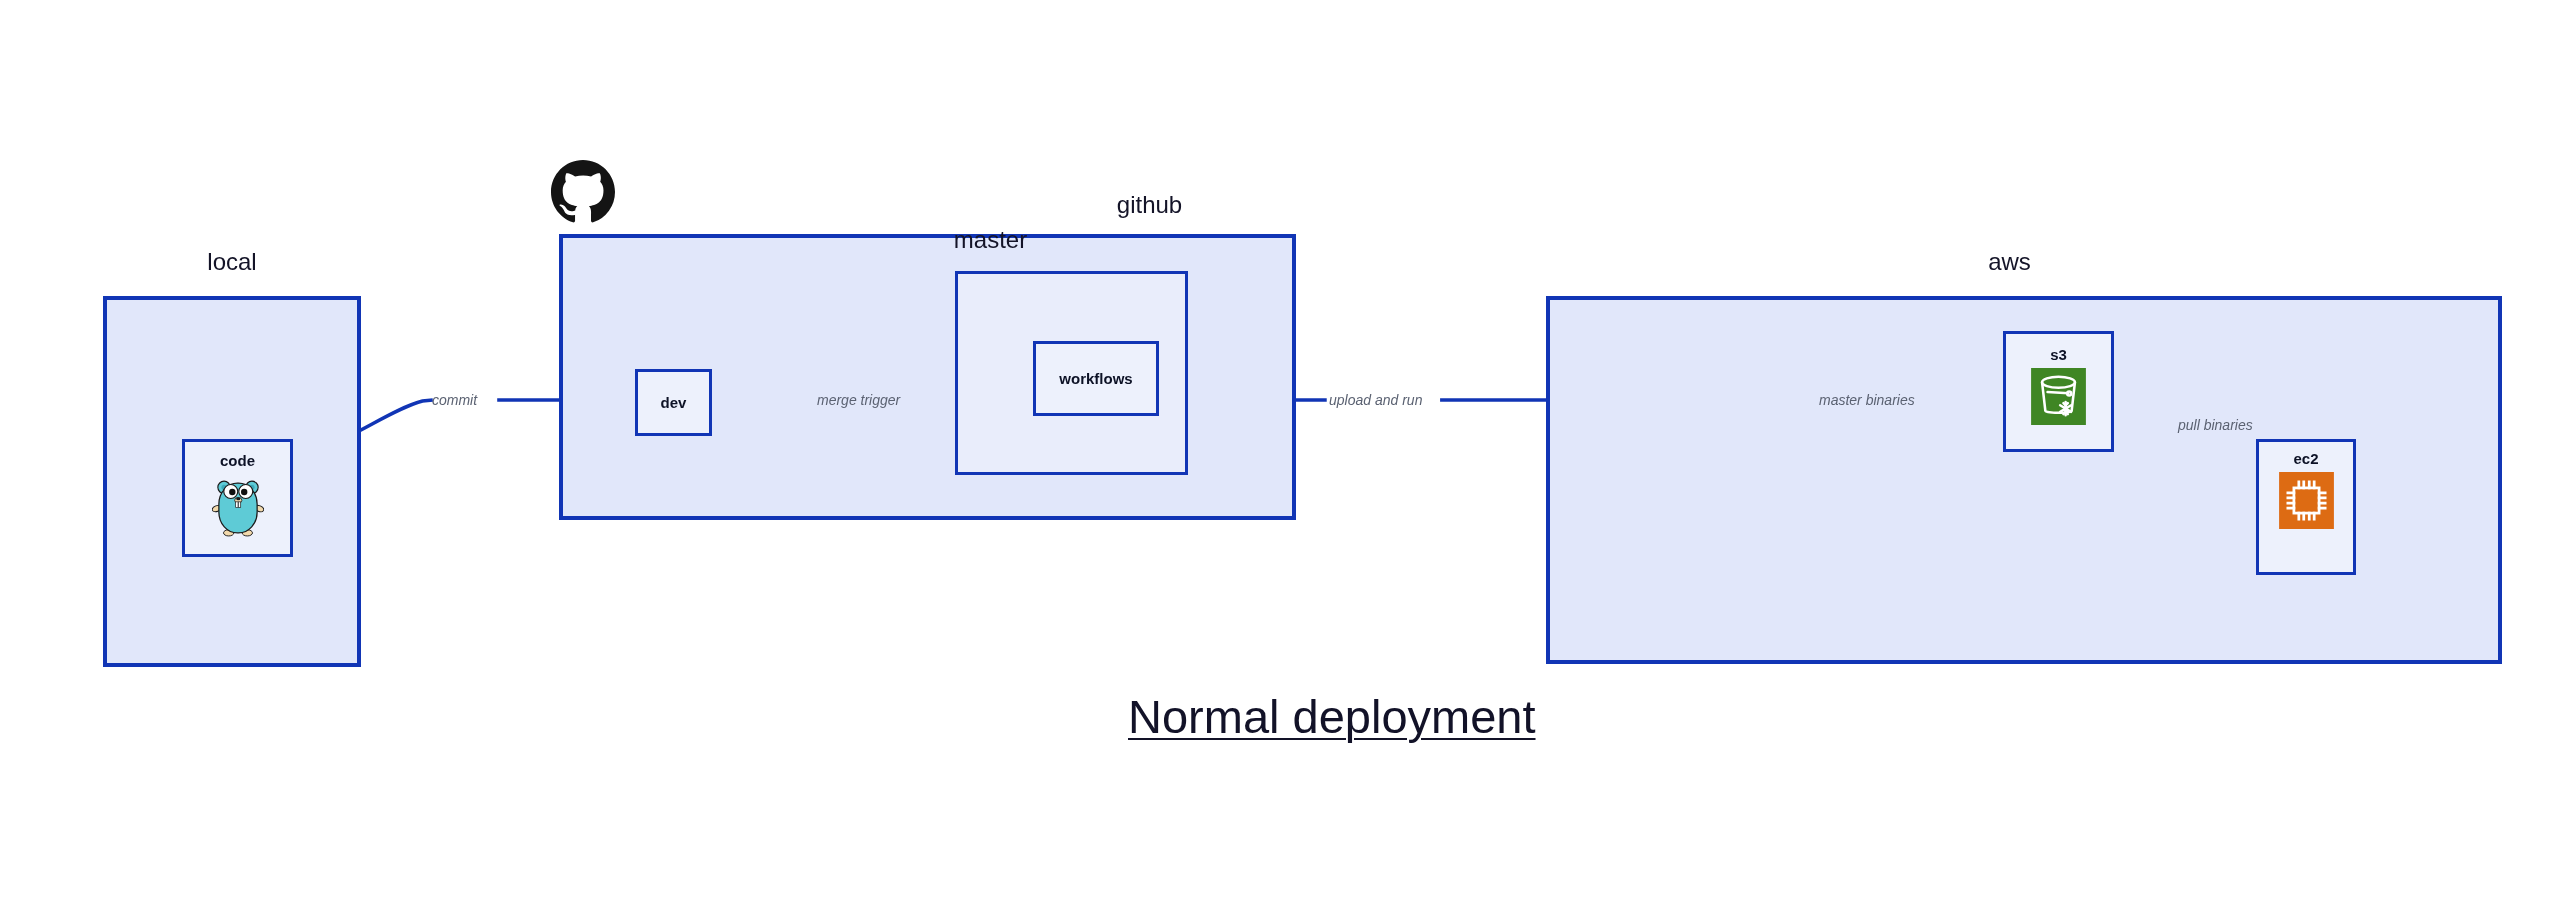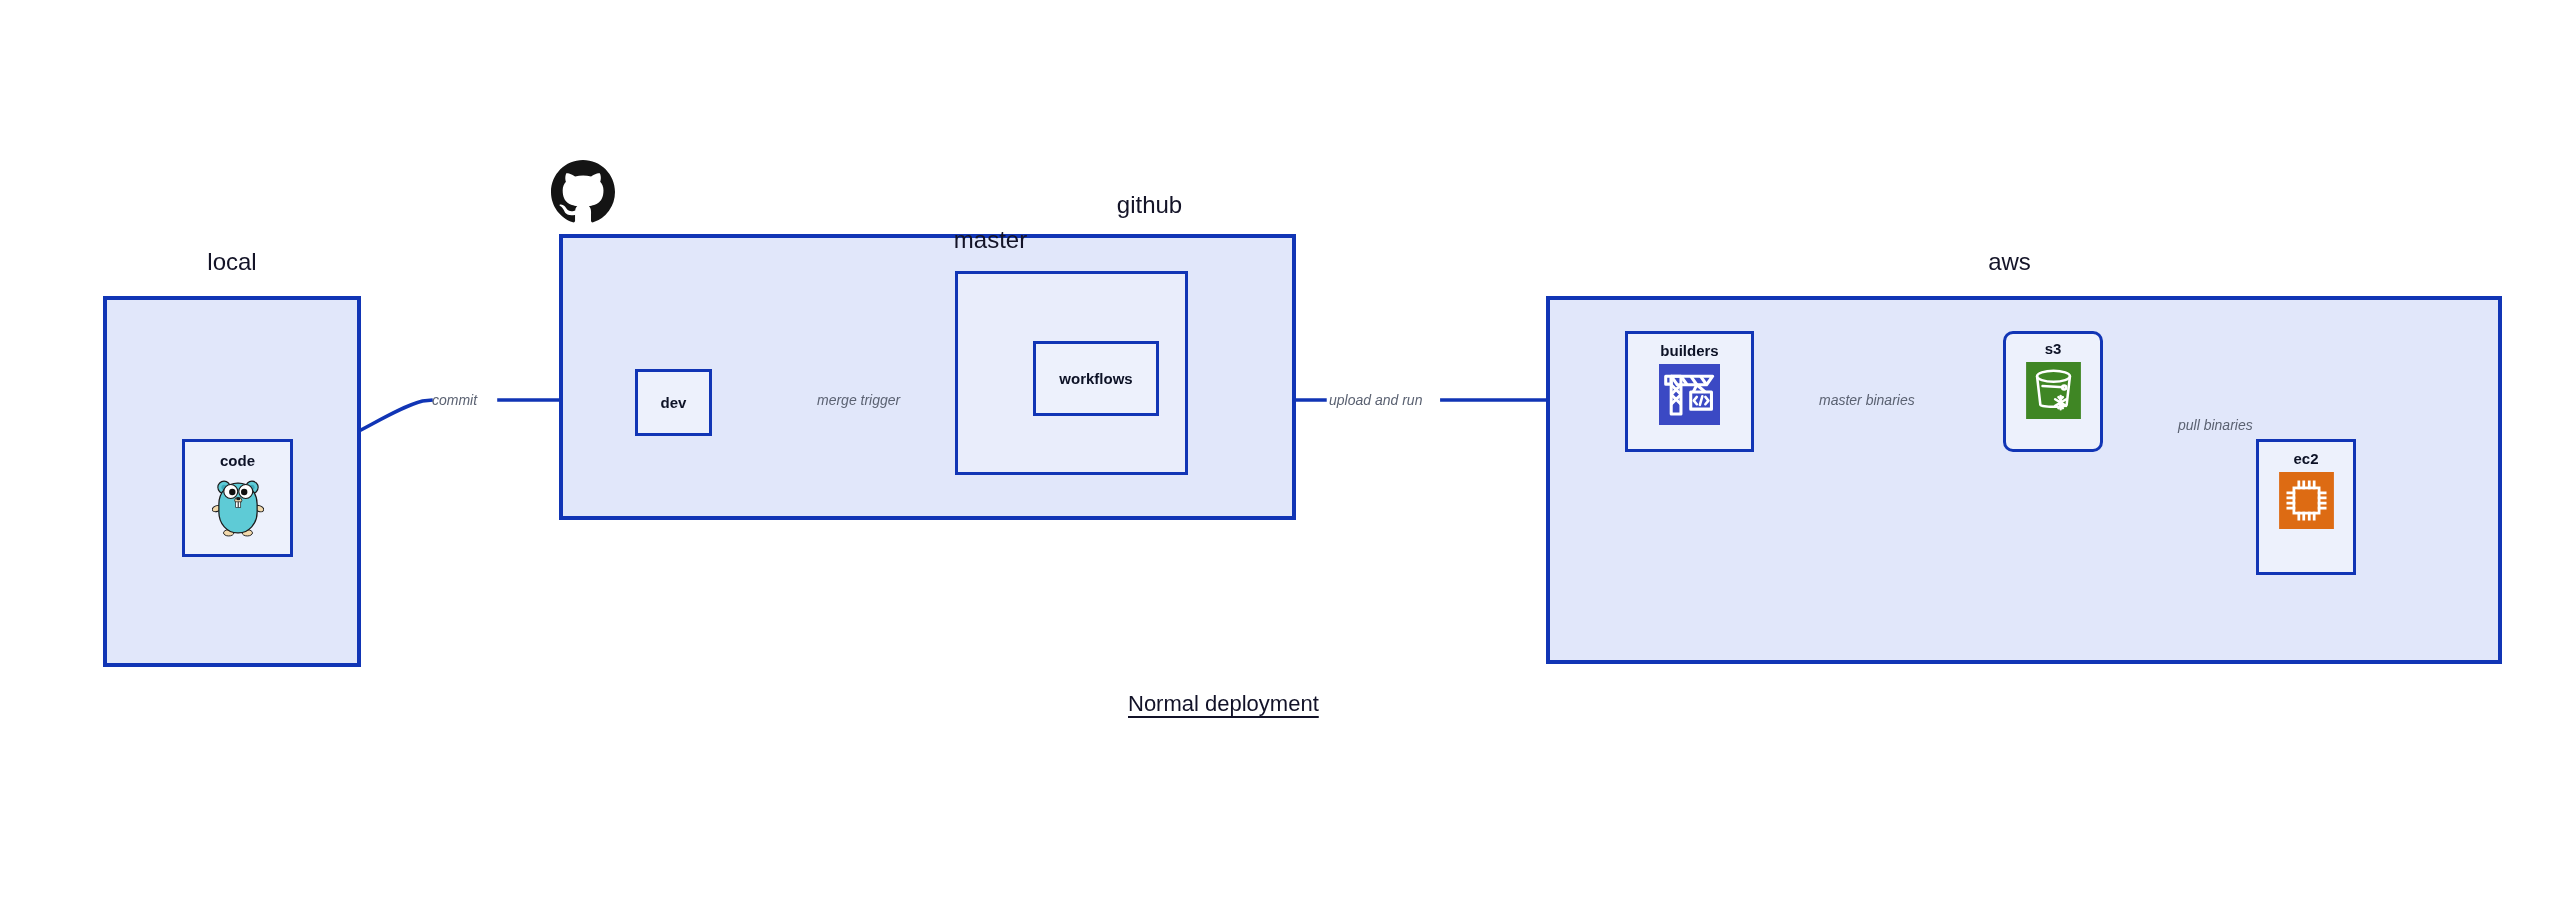--- a/index.html
+++ b/index.html
@@ -70,21 +70,21 @@
     font-style: italic;
     line-height: 1;
     white-space: nowrap;
     background: transparent;
   }
 
   
   .diagram-title {
     position: absolute;
     color: #121228;
-    font-size: 22px;
+    font-size: 47px;
     font-weight: 400;
     line-height: 1;
     white-space: nowrap;
     text-decoration: underline;
     text-underline-offset: 5.2px;
     text-decoration-thickness: 2.1px;
   }
 
   
   #edges {
@@ -185,47 +185,22 @@
       <div class="node" style="left:75px; top:67px; width:126px; height:75px; justify-content:center;">
         <div class="node-label">workflows</div>
       </div>
     </div>
   </div>
 
   <div class="group-label" style="left:1932px; top:250px; width:155px;">aws</div>
 
   <div class="group" style="left:1546px; top:296px; width:956px; height:368px;">
 
-    <div class="node" style="left:75px; top:31px; width:129px; height:121px; padding-top:9.3px;">
-      <div class="node-label">builders</div>
-      <svg class="icon-tile" width="61" height="61" viewBox="0 0 100 100" style="margin-top:6.2px;">
-        <rect x="0" y="0" width="100" height="100" fill="#3b49c4"></rect>
-        <g fill="none" stroke="#ffffff" stroke-width="5" stroke-linejoin="round">
-
-          <rect x="20" y="20" width="16" height="62"></rect>
-          <path d="M20,34 L36,50 M36,34 L20,50 M20,50 L36,66 M36,50 L20,66"></path>
-
-          <rect x="11" y="20" width="9" height="13"></rect>
-
-          <path d="M20,20 L88,20 L78,34 L30,34 Z"></path>
-          <path d="M36,20 L46,34 M52,20 L62,34 M68,20 L78,34"></path>
-
-          <path d="M62,34 L56,46 M62,34 L76,46"></path>
-
-          <rect x="52" y="46" width="34" height="28"></rect>
-        </g>
-        <g fill="none" stroke="#ffffff" stroke-width="4.2" stroke-linecap="round" stroke-linejoin="round">
-          <path d="M62,54 L57,60 L62,66"></path>
-          <path d="M76,54 L81,60 L76,66"></path>
-          <path d="M71,53 L67,67"></path>
-        </g>
-      </svg>
-    </div>
-
-    <div class="node" style="left:453px; top:31px; width:100px; height:121px; padding-top:7px;border-radius:10px;">
+
+    <div class="node" style="left:453px; top:31px; width:111px; height:121px; padding-top:13px;">
       <div class="node-label">s3</div>
       <svg class="icon-tile" width="55" height="57" viewBox="0 0 100 104" style="margin-top:6.2px;">
         <rect x="0" y="0" width="100" height="104" fill="#3f8624"></rect>
         <g fill="none" stroke="#ffffff" stroke-width="4.6" stroke-linecap="round" stroke-linejoin="round">
 
           <ellipse cx="50" cy="26" rx="30" ry="10"></ellipse>
           <path d="M20,26 L26,78 C26,83 74,83 74,78 L80,26"></path>
 
           <path d="M30,44 L68,46"></path>
           <circle cx="69.5" cy="46.5" r="3.6"></circle>

